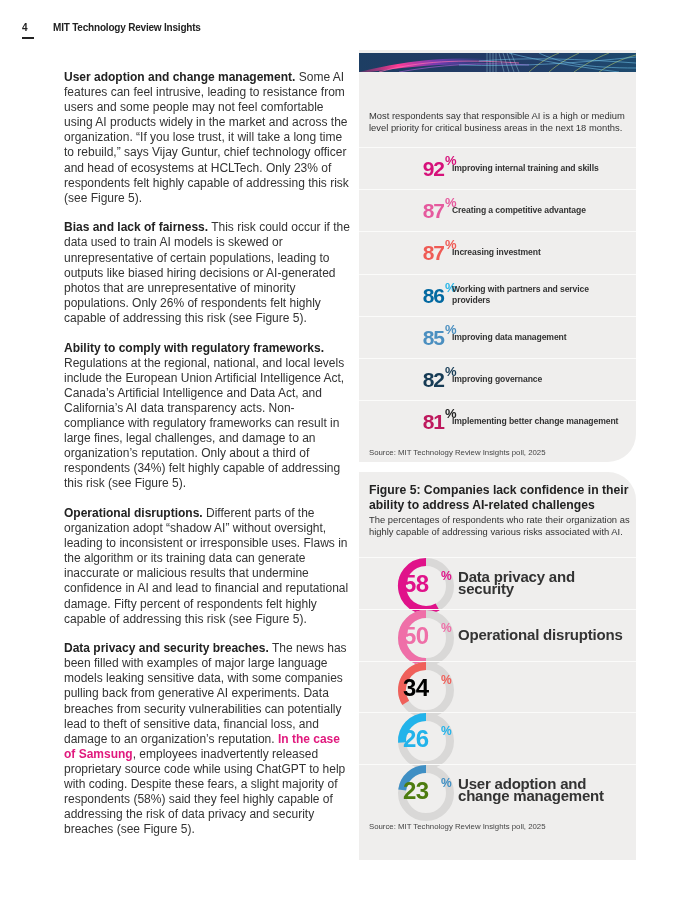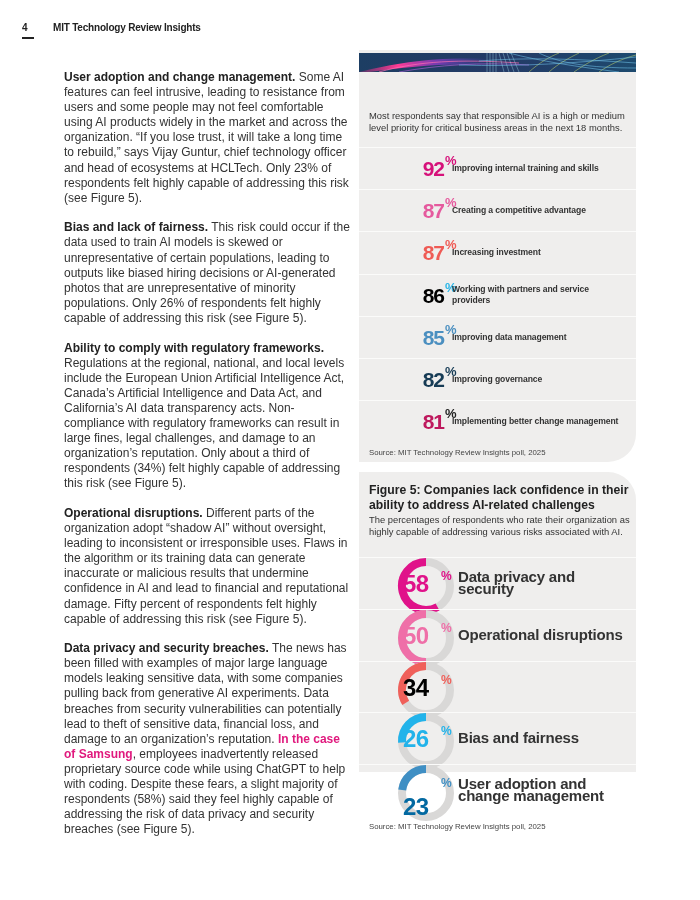--- a/index.html
+++ b/index.html
@@ -10,21 +10,21 @@
   .page-number-rule { position: absolute; left: 22px; top: 37px; width: 12px; height: 2px; background: #222; }
   .running-head { position: absolute; left: 53px; top: 22px; font-size: 10px; font-weight: bold; color: #222; letter-spacing: -0.2px; }
 
   .body-col { position: absolute; left: 64px; top: 70px; width: 286px; font-size: 12px; line-height: 15.1px; color: #333; }
   .body-col p { margin-bottom: 14.5px; }
   .body-col .lead { font-weight: bold; color: #222; }
   .body-col .link { color: #e0197d; font-weight: bold; cursor: pointer; }
 
   .panel { position: absolute; left: 359px; width: 277px; background: #efeeed; }
   .panel-1 { top: 50px; height: 412px; border-bottom-right-radius: 28px; }
-  .panel-2 { top: 472px; height: 300px; border-top-right-radius: 28px; }
+  .panel-2 { top: 472px; height: 388px; border-top-right-radius: 28px; }
 
   .banner { position: absolute; left: 0; top: 3px; width: 277px; height: 19px; overflow: hidden; }
 
   .fig-title { position: absolute; left: 10px; font-size: 12.2px; font-weight: bold; line-height: 15px; color: #222; width: 262px; }
   .fig-sub { position: absolute; left: 10px; font-size: 9.4px; line-height: 11.8px; color: #333; width: 262px; }
   .panel-1 .fig-title { top: 28px; }
   .panel-1 .fig-sub { top: 60px; }
   .panel-2 .fig-title { top: 11px; }
   .panel-2 .fig-sub { top: 42px; }
 
@@ -112,21 +112,21 @@
         <span class="f4-num" style="color: rgb(229, 90, 158);">87</span>
         <span class="f4-pct" style="color: rgb(229, 90, 158);">%</span>
         <span class="f4-label">Creating a competitive advantage</span>
       </div>
       <div class="row f4-row" style="top: 181.4px;">
         <span class="f4-num" style="color: rgb(239, 91, 85);">87</span>
         <span class="f4-pct" style="color: rgb(239, 91, 85);">%</span>
         <span class="f4-label">Increasing investment</span>
       </div>
       <div class="row f4-row" style="top: 223.6px;">
-        <span class="f4-num" style="color: #000000;">86</span>
+        <span class="f4-num" style="color: #0369a1;">86</span>
         <span class="f4-pct" style="color: rgb(41, 182, 232);">%</span>
         <span class="f4-label">Working with partners and service providers</span>
       </div>
       <div class="row f4-row" style="top: 265.8px;">
         <span class="f4-num" style="color: rgb(75, 143, 192);">85</span>
         <span class="f4-pct" style="color: rgb(75, 143, 192);">%</span>
         <span class="f4-label">Improving data management</span>
       </div>
       <div class="row f4-row" style="top: 308px;">
         <span class="f4-num" style="color: rgb(22, 59, 85);">82</span>
@@ -172,26 +172,25 @@
         <span class="f5-num" style="color: #000000;">34</span>
         <span class="f5-pct" style="color: rgb(240, 96, 90);">%</span>
       </div>
       <div class="row f5-row" style="top: 240.4px;">
         <svg class="donut" viewBox="0 0 58 58">
           <circle cx="29" cy="29" r="24" fill="none" stroke="#d9d8d7" stroke-width="8"></circle>
           <path d="M29,5 A24,24 0 0 0 5.05,30.51" fill="none" stroke="#22b3ea" stroke-width="8"></path>
         </svg>
         <span class="f5-num" style="color: rgb(34, 179, 234);">26</span>
         <span class="f5-pct" style="color: rgb(34, 179, 234);">%</span>
-        <span class="f5-label">Bias and fairness</span>
       </div>
       <div class="row f5-row" style="top: 292.2px;">
         <svg class="donut" viewBox="0 0 58 58">
           <circle cx="29" cy="29" r="24" fill="none" stroke="#d9d8d7" stroke-width="8"></circle>
           <path d="M29,5 A24,24 0 0 0 5.19,25.99" fill="none" stroke="#3f8fc4" stroke-width="8"></path>
         </svg>
-        <span class="f5-num" style="color: #0369a1; margin-top: 16px;">23</span>
+        <span class="f5-num" style="color: #4d7c0f;">23</span>
         <span class="f5-pct" style="color: rgb(63, 143, 196);">%</span>
         <span class="f5-label">User adoption and change management</span>
       </div>
     </div>
   <div class="source">Source: MIT Technology Review Insights poll, 2025</div>
 </div>
 
 </body></html>

